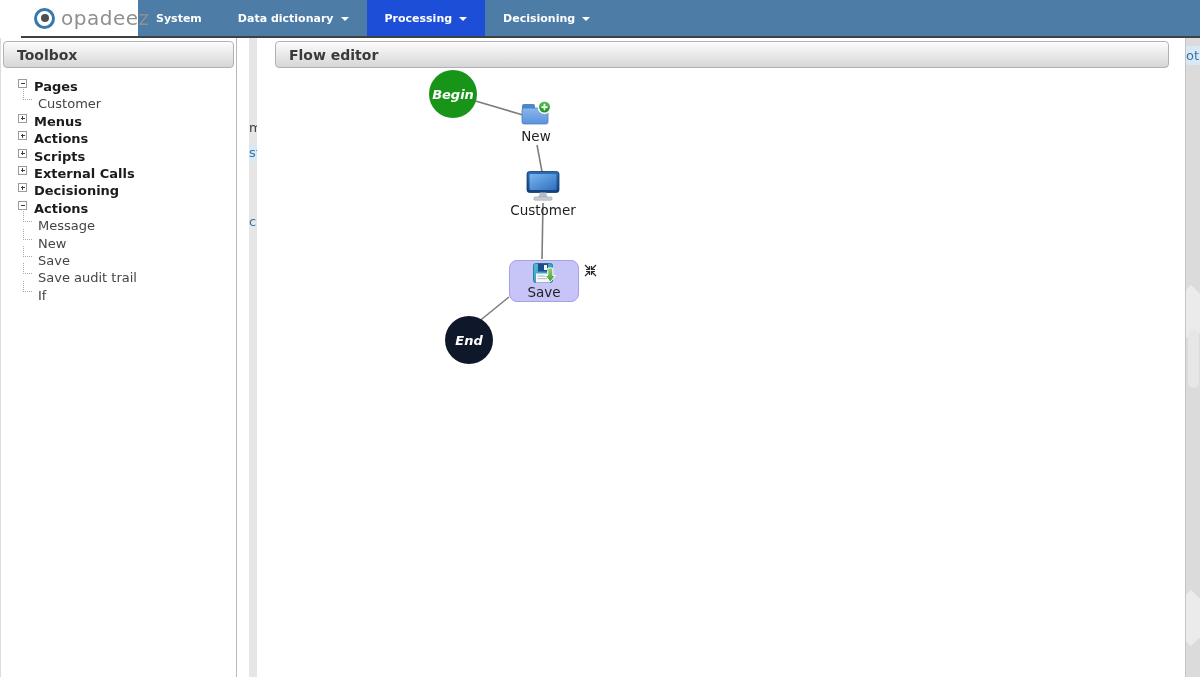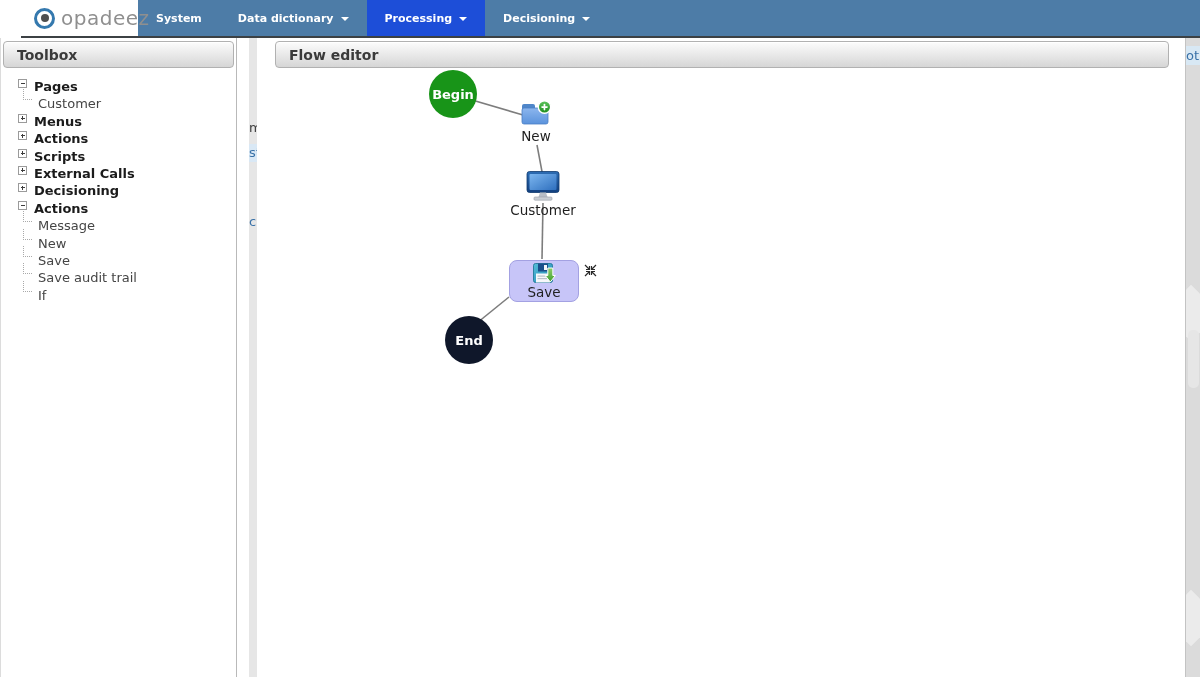--- a/index.html
+++ b/index.html
@@ -89,21 +89,21 @@
   .flow-panel { flex:1; background:#fff; padding-top:3px; position:relative; }
   .flow-panel .panel-header { margin:0 4px; }
   .canvas { position:relative; height:608px; overflow:hidden; }
   .edges { position:absolute; left:0; top:0; }
 
   .node-label { font-size:13.5px; color:#1f1f1f; text-align:center; }
 
   .terminal {
     position:absolute; width:48px; height:48px; border-radius:50%;
     display:flex; align-items:center; justify-content:center;
-    color:#fff; font-size:13px; font-weight:600; cursor:pointer;
+    color:#fff; font-size:13px; font-weight:600; cursor:pointer;font-style:italic;
   }
   .terminal.begin { left:158px; top:2px;  background:#189418; }
   .terminal.end   { left:174px; top:248px; background:#0f172a; }
 
   .icon-node { position:absolute; display:flex; flex-direction:column; align-items:center; cursor:pointer; }
   .node-new      { left:238px; top:32px;  width:54px; }
   .node-customer { left:245px; top:103px; width:54px; }
 
   .node-save {
     position:absolute; left:238px; top:192px; width:70px; height:42px;

